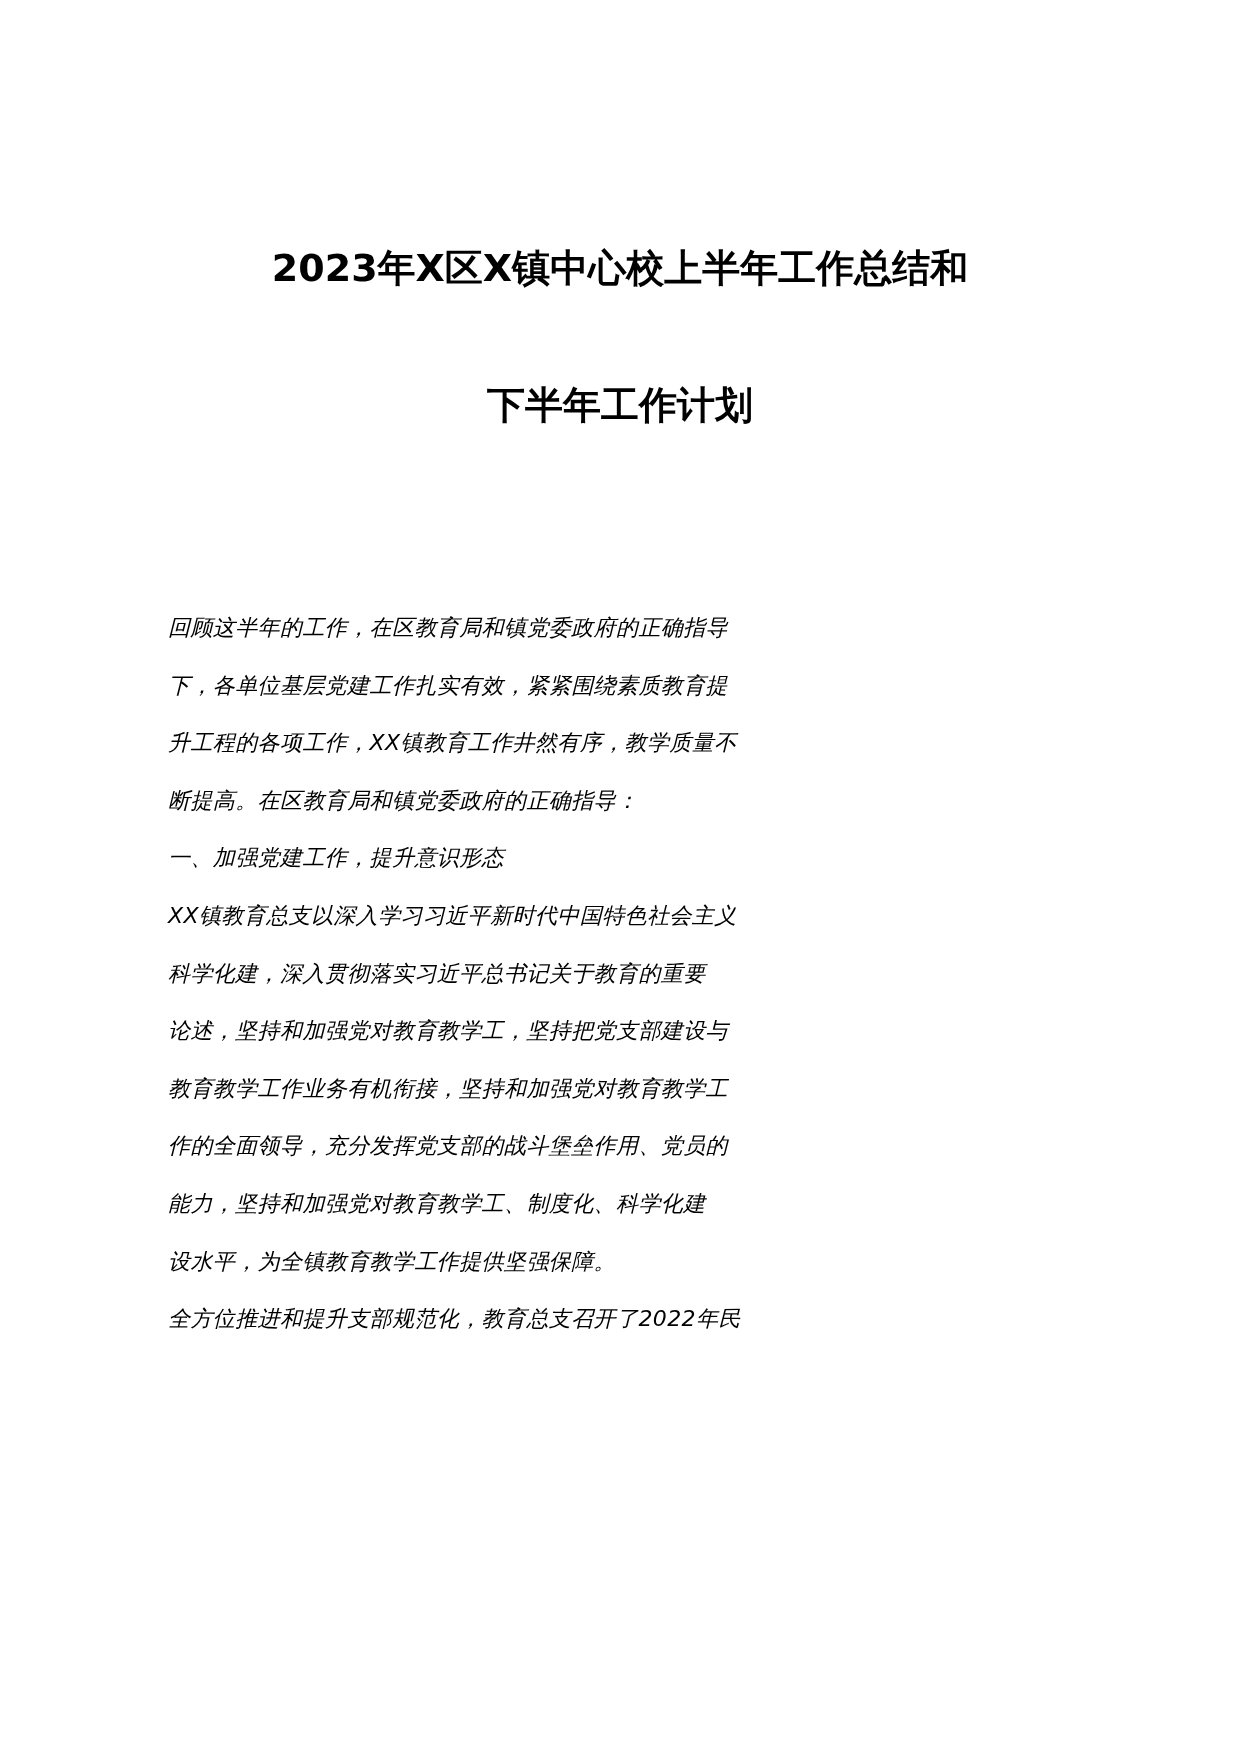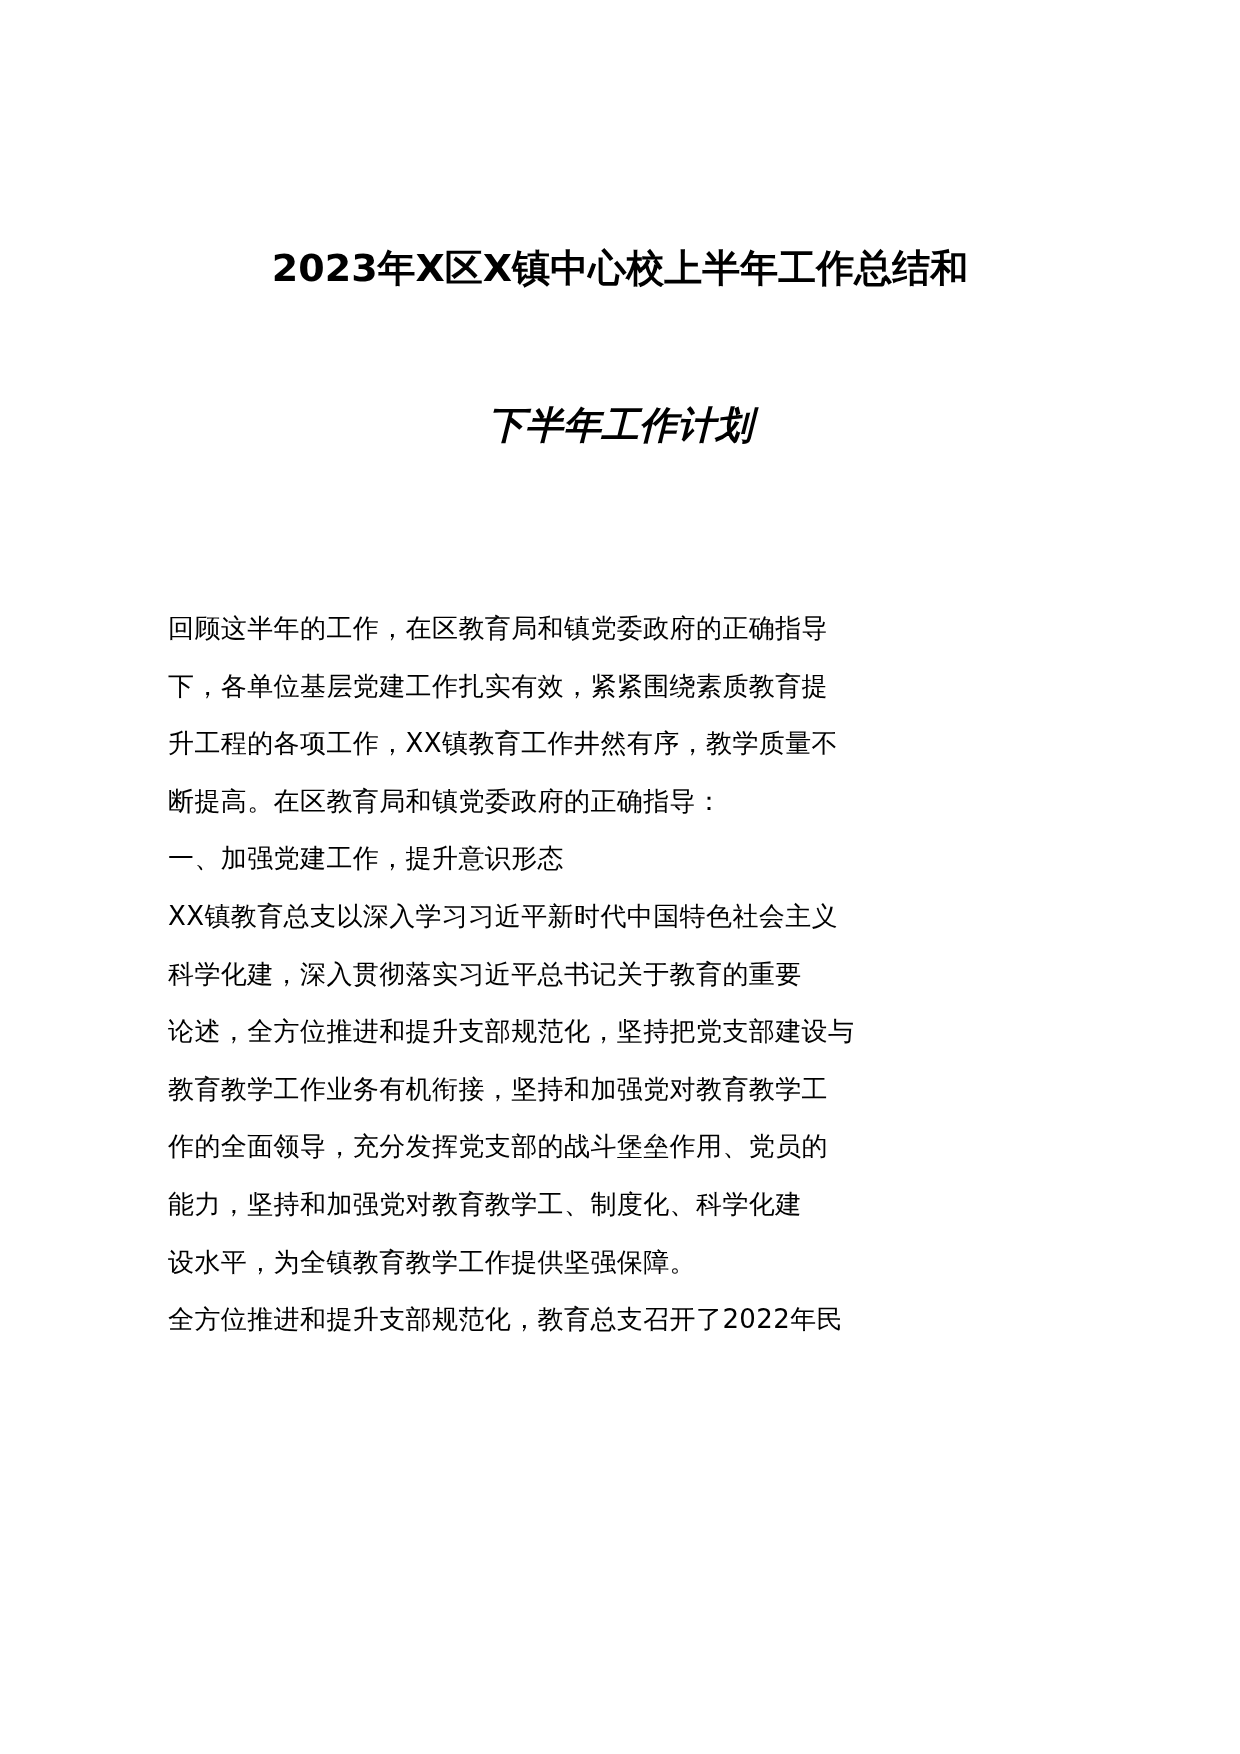--- a/index.html
+++ b/index.html
@@ -2,39 +2,39 @@
 <html><head>
 <meta charset="utf-8">
 <style>
   html, body { margin: 0; padding: 0; background: #ffffff; }
   body { width: 1240px; height: 1754px; position: relative; overflow: hidden;
          font-family: "DejaVu Sans", "Liberation Sans", sans-serif; color: #000; }
   .page { position: absolute; left: 0; top: 0; width: 1240px; height: 1516px; background: #fff; }
   .title-line { position: absolute; left: 0; width: 1240px; text-align: center;
                 font-weight: bold; font-size: 38px; line-height: 48px; letter-spacing: 0px; white-space: nowrap; }
   .t1 { top: 244px; }
-  .t2 { top: 401px; font-style: italic; }
+  .t2 { top: 381px; }
   .body-lines { position: absolute; left: 168px; top: 604px; width: 776px; }
-  .line { height: 57.6px; font-size: 26px; line-height: 48px; white-space: nowrap; overflow: visible; letter-spacing: 0.4px; }
+  .line { height: 57.6px; font-size: 22px; line-height: 48px; white-space: nowrap; overflow: visible; letter-spacing: 0.4px; font-style: italic; }
 </style>
 </head>
 <body>
 
 <div class="page">
   <div class="title-line t1">2023年X区X镇中心校上半年工作总结和</div>
   <div class="title-line t2">下半年工作计划</div>
 
   <div class="body-lines">
     <div class="line">回顾这半年的工作，在区教育局和镇党委政府的正确指导</div>
     <div class="line">下，各单位基层党建工作扎实有效，紧紧围绕素质教育提</div>
     <div class="line">升工程的各项工作，XX镇教育工作井然有序，教学质量不</div>
     <div class="line">断提高。在区教育局和镇党委政府的正确指导：</div>
     <div class="line">一、加强党建工作，提升意识形态</div>
     <div class="line">XX镇教育总支以深入学习习近平新时代中国特色社会主义</div>
     <div class="line">科学化建，深入贯彻落实习近平总书记关于教育的重要</div>
-    <div class="line">论述，全方位推进和提升支部规范化，坚持把党支部建设与</div>
+    <div class="line">论述，坚持和加强党对教育教学工，坚持把党支部建设与</div>
     <div class="line">教育教学工作业务有机衔接，坚持和加强党对教育教学工</div>
     <div class="line">作的全面领导，充分发挥党支部的战斗堡垒作用、党员的</div>
     <div class="line">能力，坚持和加强党对教育教学工、制度化、科学化建</div>
     <div class="line">设水平，为全镇教育教学工作提供坚强保障。</div>
     <div class="line">全方位推进和提升支部规范化，教育总支召开了2022年民</div>
   </div>
 </div>
 
 </body></html>

